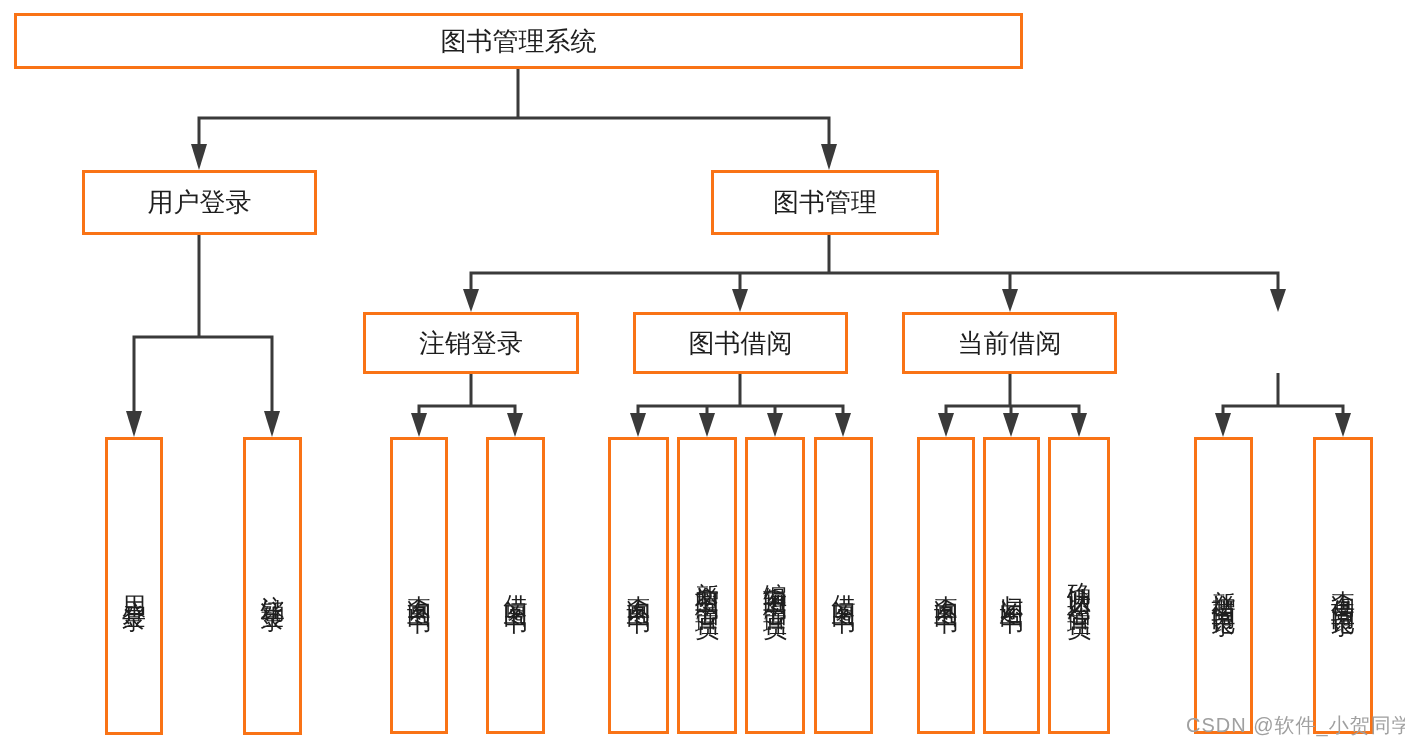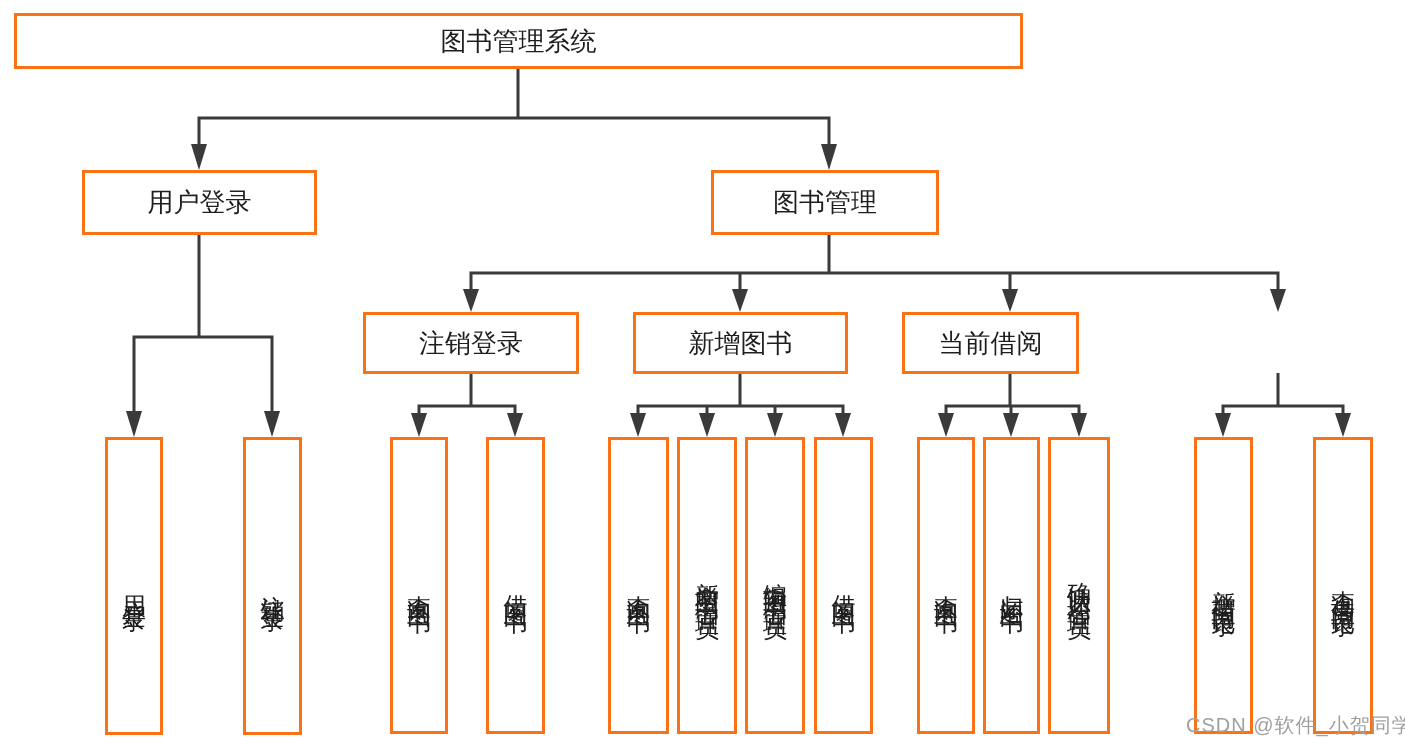--- a/index.html
+++ b/index.html
@@ -105,23 +105,23 @@
     <span>用户登录</span>
   </div>
   <div class="node" style="left:711px; top:170px; width:228px; height:65px;">
     <span>图书管理</span>
   </div>
 
   <div class="node" style="left:363px; top:312px; width:216px; height:62px;">
     <span>注销登录</span>
   </div>
   <div class="node" style="left:633px; top:312px; width:215px; height:62px;">
-    <span>新增图书</span>
+    <span>图书借阅</span>
   </div>
-  <div class="node" style="left:902px; top:312px; width:177px; height:62px;">
+  <div class="node" style="left:902px; top:312px; width:215px; height:62px;">
     <span>当前借阅</span>
   </div>
 
   <div class="node leaf" style="left:105px; top:437px; width:58px; height:298px;">
     <span class="vtext">用户登录</span>
   </div>
   <div class="node leaf" style="left:243px; top:437px; width:59px; height:298px;">
     <span class="vtext">注销登录</span>
   </div>
 

